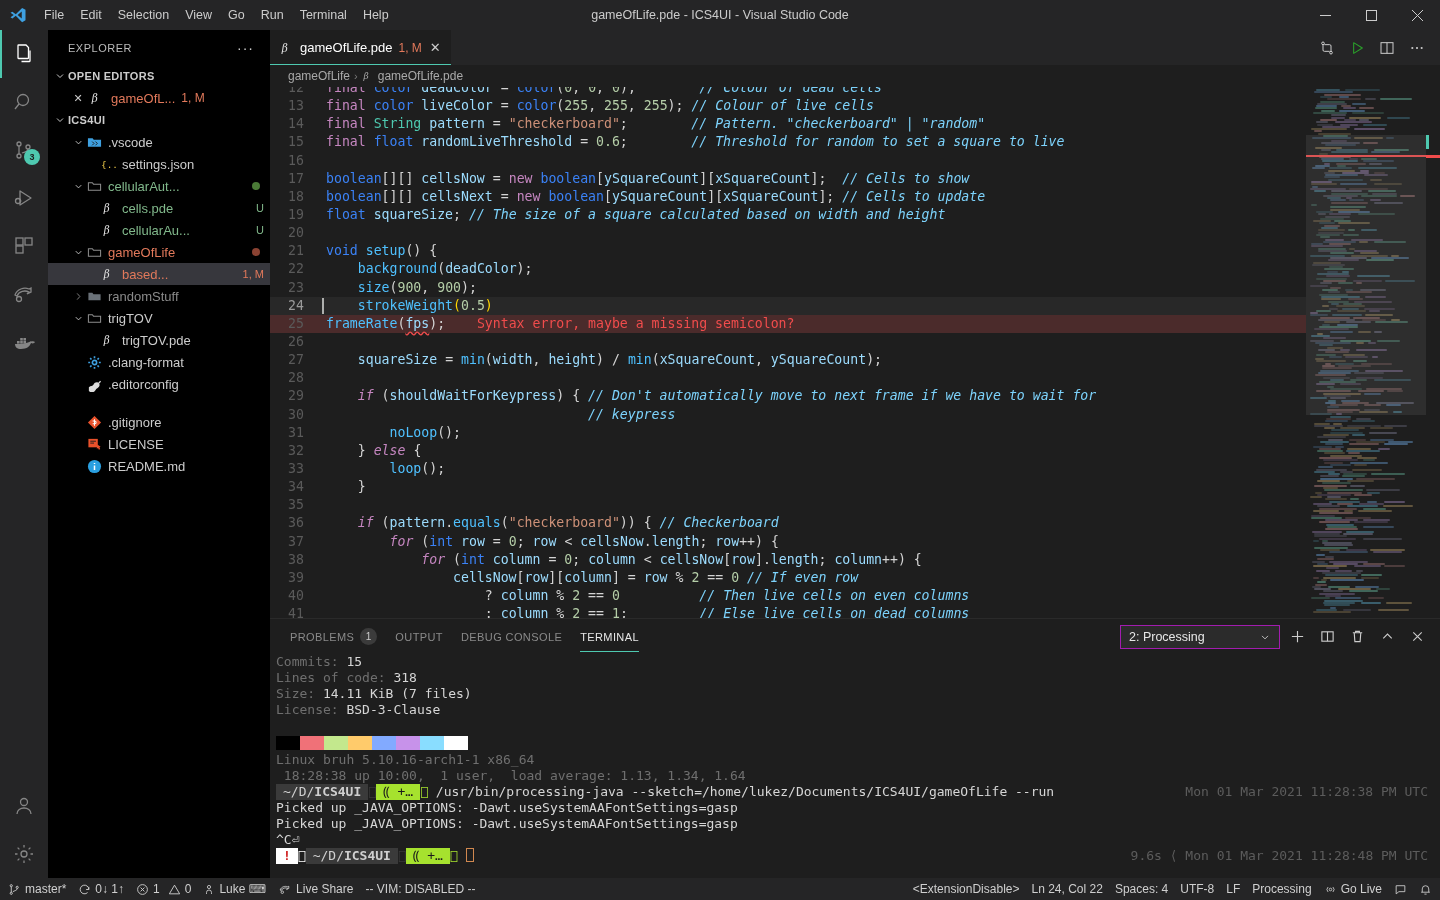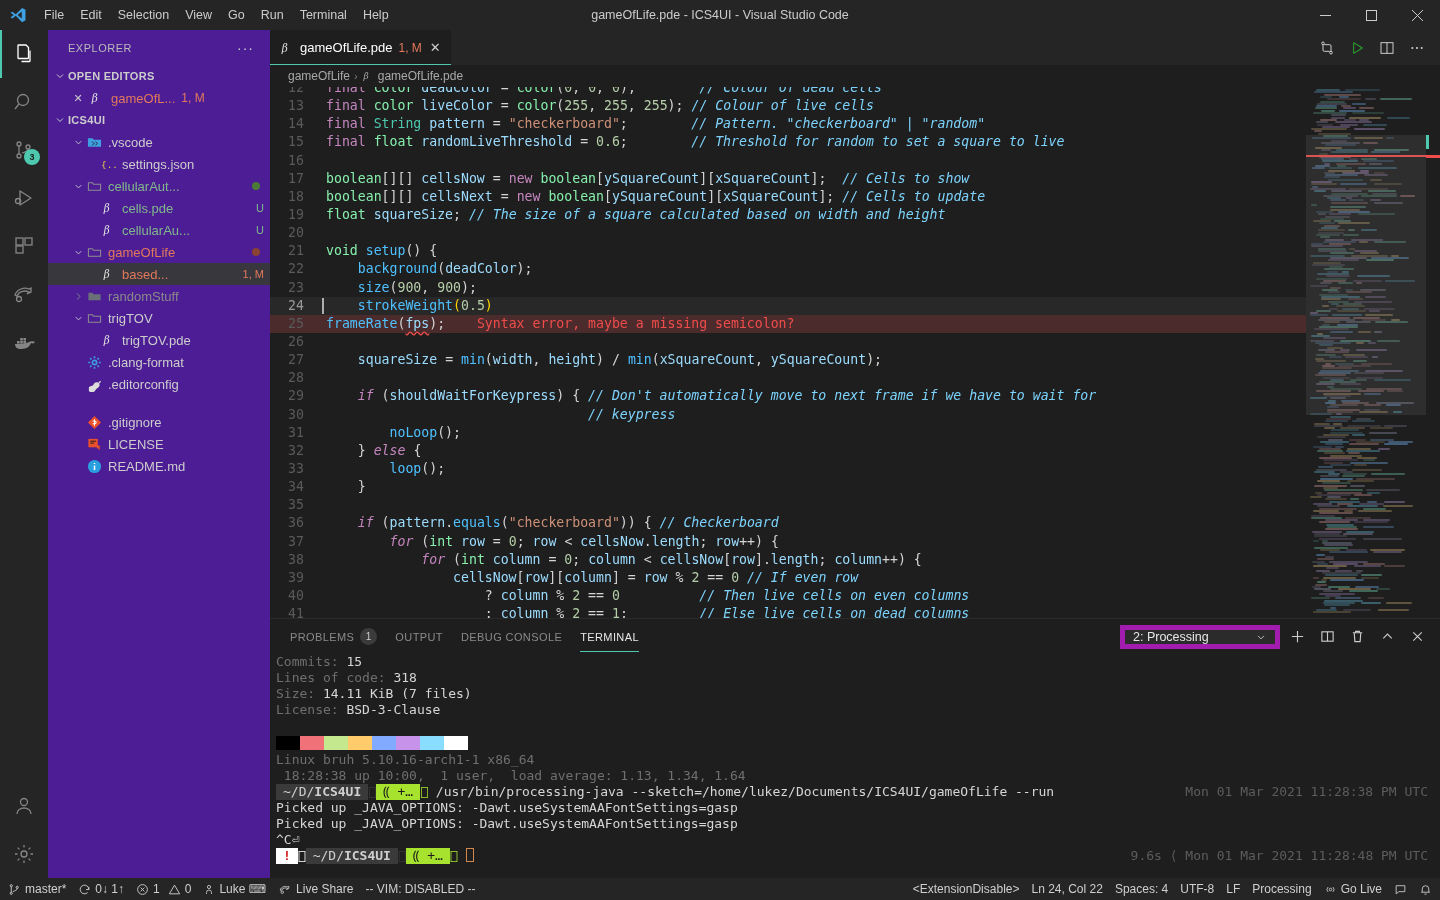--- a/index.html
+++ b/index.html
@@ -44,21 +44,21 @@
     content:""; position:absolute; left:0; top:0; bottom:0; width:2px; background:#4ec9b0;
   }
   .act-badge {
     position: absolute; right: 8px; bottom: 9px; min-width: 16px; height: 16px;
     border-radius: 8px; background: #4ec9b0; color: #1e1e1e; font-size: 9px;
     display: flex; align-items: center; justify-content: center; font-weight: 700; padding: 0 4px;
   }
   .act-spacer { flex: 1 1 auto; }
 
   
-  .sidebar { width: 222px; background: #4c1d95; flex: 0 0 222px; display: flex; flex-direction: column; }
+  .sidebar { width: 222px; background: #000000; flex: 0 0 222px; display: flex; flex-direction: column; }
   .sb-head {
     height: 35px; display: flex; align-items: center; padding: 0 8px 0 20px;
     font-size: 11px; letter-spacing: .5px; color: #bbbbbb; text-transform: uppercase;
   }
   .sb-head .more { margin-left: auto; color: #cccccc; font-size: 14px; letter-spacing: 1px; padding-right: 8px;}
   .section-head {
     height: 22px; display: flex; align-items: center; font-size: 11px; font-weight: 700;
     color: #cccccc; text-transform: uppercase; padding-left: 4px; letter-spacing: .3px;
   }
   .twisty { width: 16px; display:flex; align-items:center; justify-content:center; color:#cccccc; }
@@ -105,21 +105,21 @@
   }
   .ln-row .src { flex: 1 1 auto; padding-left: 4px; }
   .ln-row.cur { background: #282828; }
   .ln-row.cur .gutter { color: #9a9a9a; }
   .ln-row.err { background: #4b2b2b; }
   .caret { position:absolute; left:52px; top:1px; width:2px; height:16px; background:#aeafad; }
 
   
   .kw    { color: #c586c0; }   
   .typ   { color: #4ec9b0; }   
-  .kw2   { color: #86efac; }
+  .kw2   { color: #3b82f6; }
   .fn2   { color: #4fc1ff; }
   .var   { color: #9cdcfe; }
   .num   { color: #b5cea8; }
   .str   { color: #ce9178; }
   .cmt2  { color: #7dd3fc; font-style: italic; }
   .ctl   { color: #c586c0; font-style: italic; }
   .punct { color: #d4d4d4; }
   .br1   { color: #ffd700; }
   .err-text { color: #f14c4c; }
   .squiggle { text-decoration: underline wavy #f14c4c; text-underline-offset: 3px; }
@@ -141,21 +141,21 @@
     margin-right: 18px; height: 35px; display: flex; align-items: center; gap: 6px; position: relative;
   }
   .p-tab.active { color: #e7e7e7; }
   .p-tab.active::after { content:""; position:absolute; left:0; right:0; bottom:2px; height:1px; background:#4ec9b0; }
   .p-count {
     background: #3b3b3b; color:#ccc; border-radius: 9px; min-width:17px; height:17px; font-size:10px;
     display:flex; align-items:center; justify-content:center; padding:0 5px;
   }
   .panel-actions { margin-left: auto; display: flex; align-items: center; gap: 4px; padding-right: 10px; }
   .term-select {
-    background: #2b2b2b; border: 5px solid #a21caf; color: #e7e7e7; font-size: 12.5px;
+    background: #2b2b2b; border: 1px solid #a21caf; color: #e7e7e7; font-size: 12.5px;
     height: 24px; width: 160px; display: flex; align-items: center; padding: 0 8px; gap: 6px;
   }
   .term-select .sel-label { flex: 1 1 auto; }
   .p-act { width: 26px; height: 26px; display:flex; align-items:center; justify-content:center; color:#cccccc; }
 
   .term-body {
     flex: 1 1 auto; min-height: 0; padding: 0 0 0 6px; position: relative; overflow: hidden;
     font-family: "DejaVu Sans Mono", monospace; font-size: 13px; line-height: 16px; color: #cccccc;
   }
   .tline { height: 16px; white-space: pre; position: relative; padding-left: 0; }

